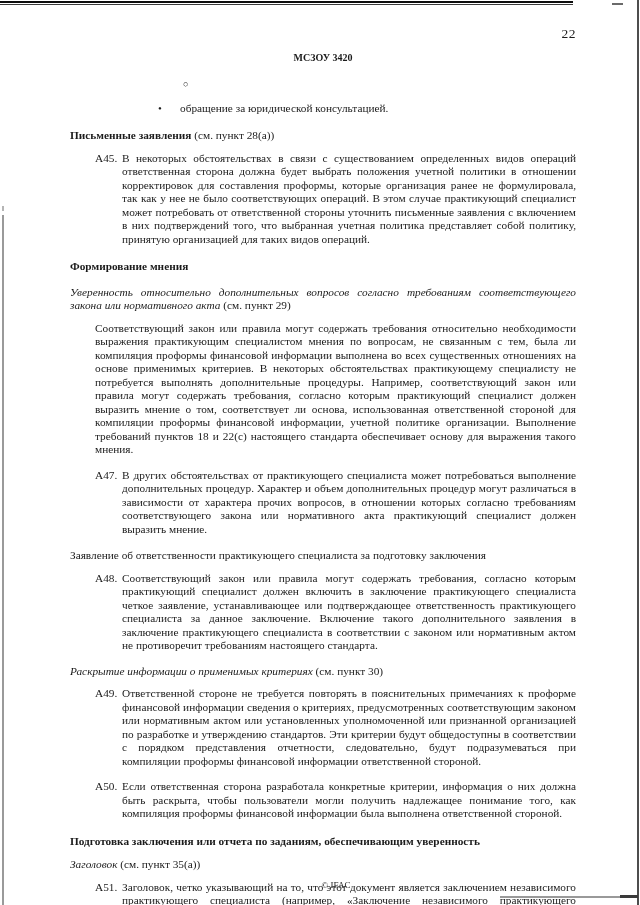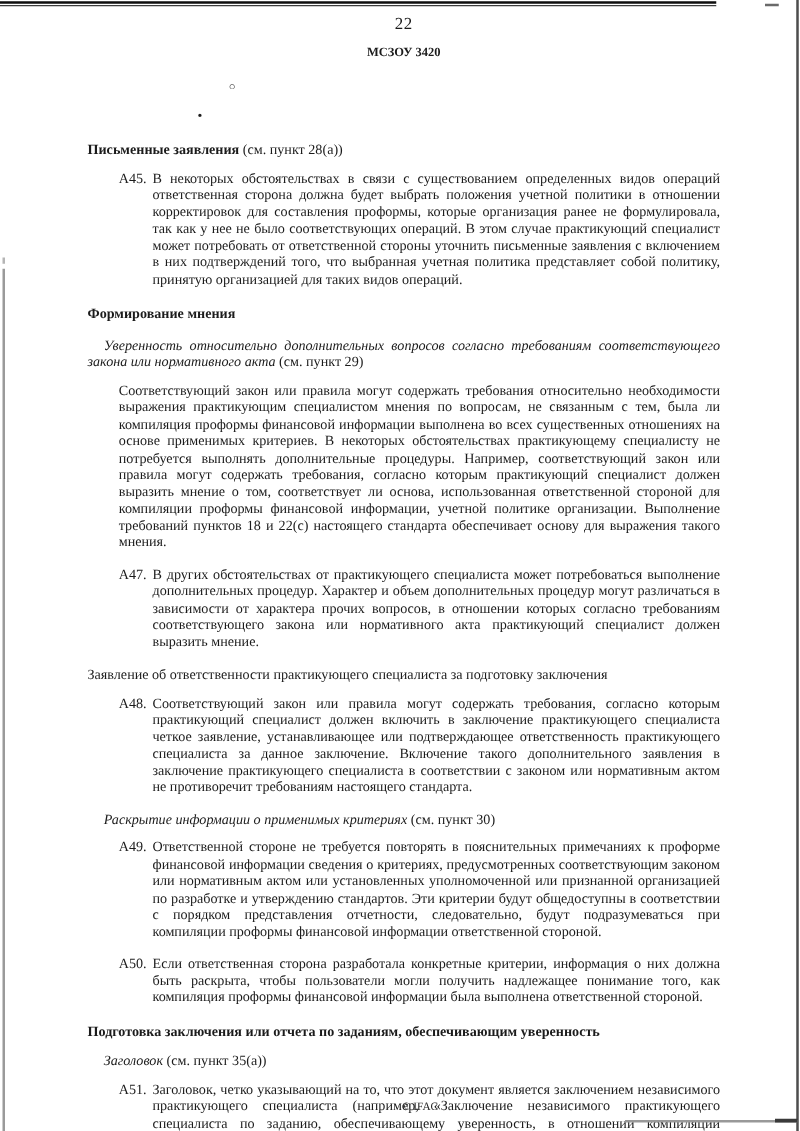--- a/index.html
+++ b/index.html
@@ -17,33 +17,33 @@
   .scan-top2   { position:absolute; top:4px; left:0; width:573px; height:1px; background:#3c3c3c; }
   .scan-tick   { position:absolute; top:3px; left:612px; width:11px; height:2px; background:#6a6a6a; }
   .scan-right  { position:absolute; top:0; right:1px; width:2px; height:905px; background:#4d4d4d; }
   .scan-left   { position:absolute; top:215px; left:2px; width:2px; height:690px; background:#9a9a9a; }
   .scan-left-dot { position:absolute; top:206px; left:2px; width:2px; height:5px; background:#b5b5b5; }
   .scan-bottom { position:absolute; top:896px; left:500px; width:138px; height:2px; background:#999; }
   .scan-bottom-dark { position:absolute; top:895px; left:620px; width:18px; height:3px; background:#3a3a3a; }
 
   .content { padding:0 64px 0 70px; font-size:11.3px; line-height:13.5px; }
 
-  .page-num { text-align:center; font-size:13.5px; margin-top:12px; letter-spacing:0.5px; }
+  .page-num { text-align:right; font-size:13.5px; margin-top:27px; letter-spacing:0.5px; }
   .doc-code { text-align:center; font-size:10px; font-weight:700; margin-top:10px; }
 
   .bullet-row { display:flex; }
   .bullet-row.sub  { margin:14px 0 0 113px; }
   .bullet-row.main { margin:10px 0 0 88px; }
   .bullet-row .marker { width:22px; flex:none; }
   .marker-circle { font-size:9px; }
   .marker-disc { font-size:11px; }
 
   .h-bold   { font-weight:700; margin-top:14px; }
   .h-italic { margin-top:12px; text-align:justify; }
-  .h-italic .it { font-style:italic;margin-left:13px; }
+  .h-italic .it { font-style:italic; }
   .h-plain  { margin-top:13px; }
 
   .para { display:flex; margin:9px 0 0 25px;justify-content:space-between; }
   .para.gap { margin-top:12px; }
   .para .num { width:27px; flex:none; }
   .para .body { flex:1; text-align:justify; }
 
   .footer { position:absolute; bottom:15px; left:16px; width:100%; text-align:center; font-size:9px; color:#222; }
 </style>
 </head>
@@ -63,20 +63,21 @@
   <div class="content">
 
     <div class="page-num">22</div>
     <div class="doc-code">МСЗОУ 3420</div>
 
     <div class="bullet-row sub">
       <span class="marker marker-circle">○</span>
     </div>
     <div class="bullet-row main">
       <span class="marker marker-disc">•</span>
+      <span>обращение за юридической консультацией.</span>
     </div>
 
     <div class="h-bold"><span>Письменные заявления</span><span style="font-weight:400"> (см. пункт 28(а))</span></div>
 
     <div class="para">
       <span class="num">А45.</span>
       <span class="body">В некоторых обстоятельствах в связи с существованием определенных видов операций ответственная сторона должна будет выбрать положения учетной политики в отношении корректировок для составления проформы, которые организация ранее не формулировала, так как у нее не было соответствующих операций. В этом случае практикующий специалист может потребовать от ответственной стороны уточнить письменные заявления с включением в них подтверждений того, что выбранная учетная политика представляет собой политику, принятую организацией для таких видов операций.</span>
     </div>
 
     <div class="h-bold"><span>Формирование мнения</span></div>

